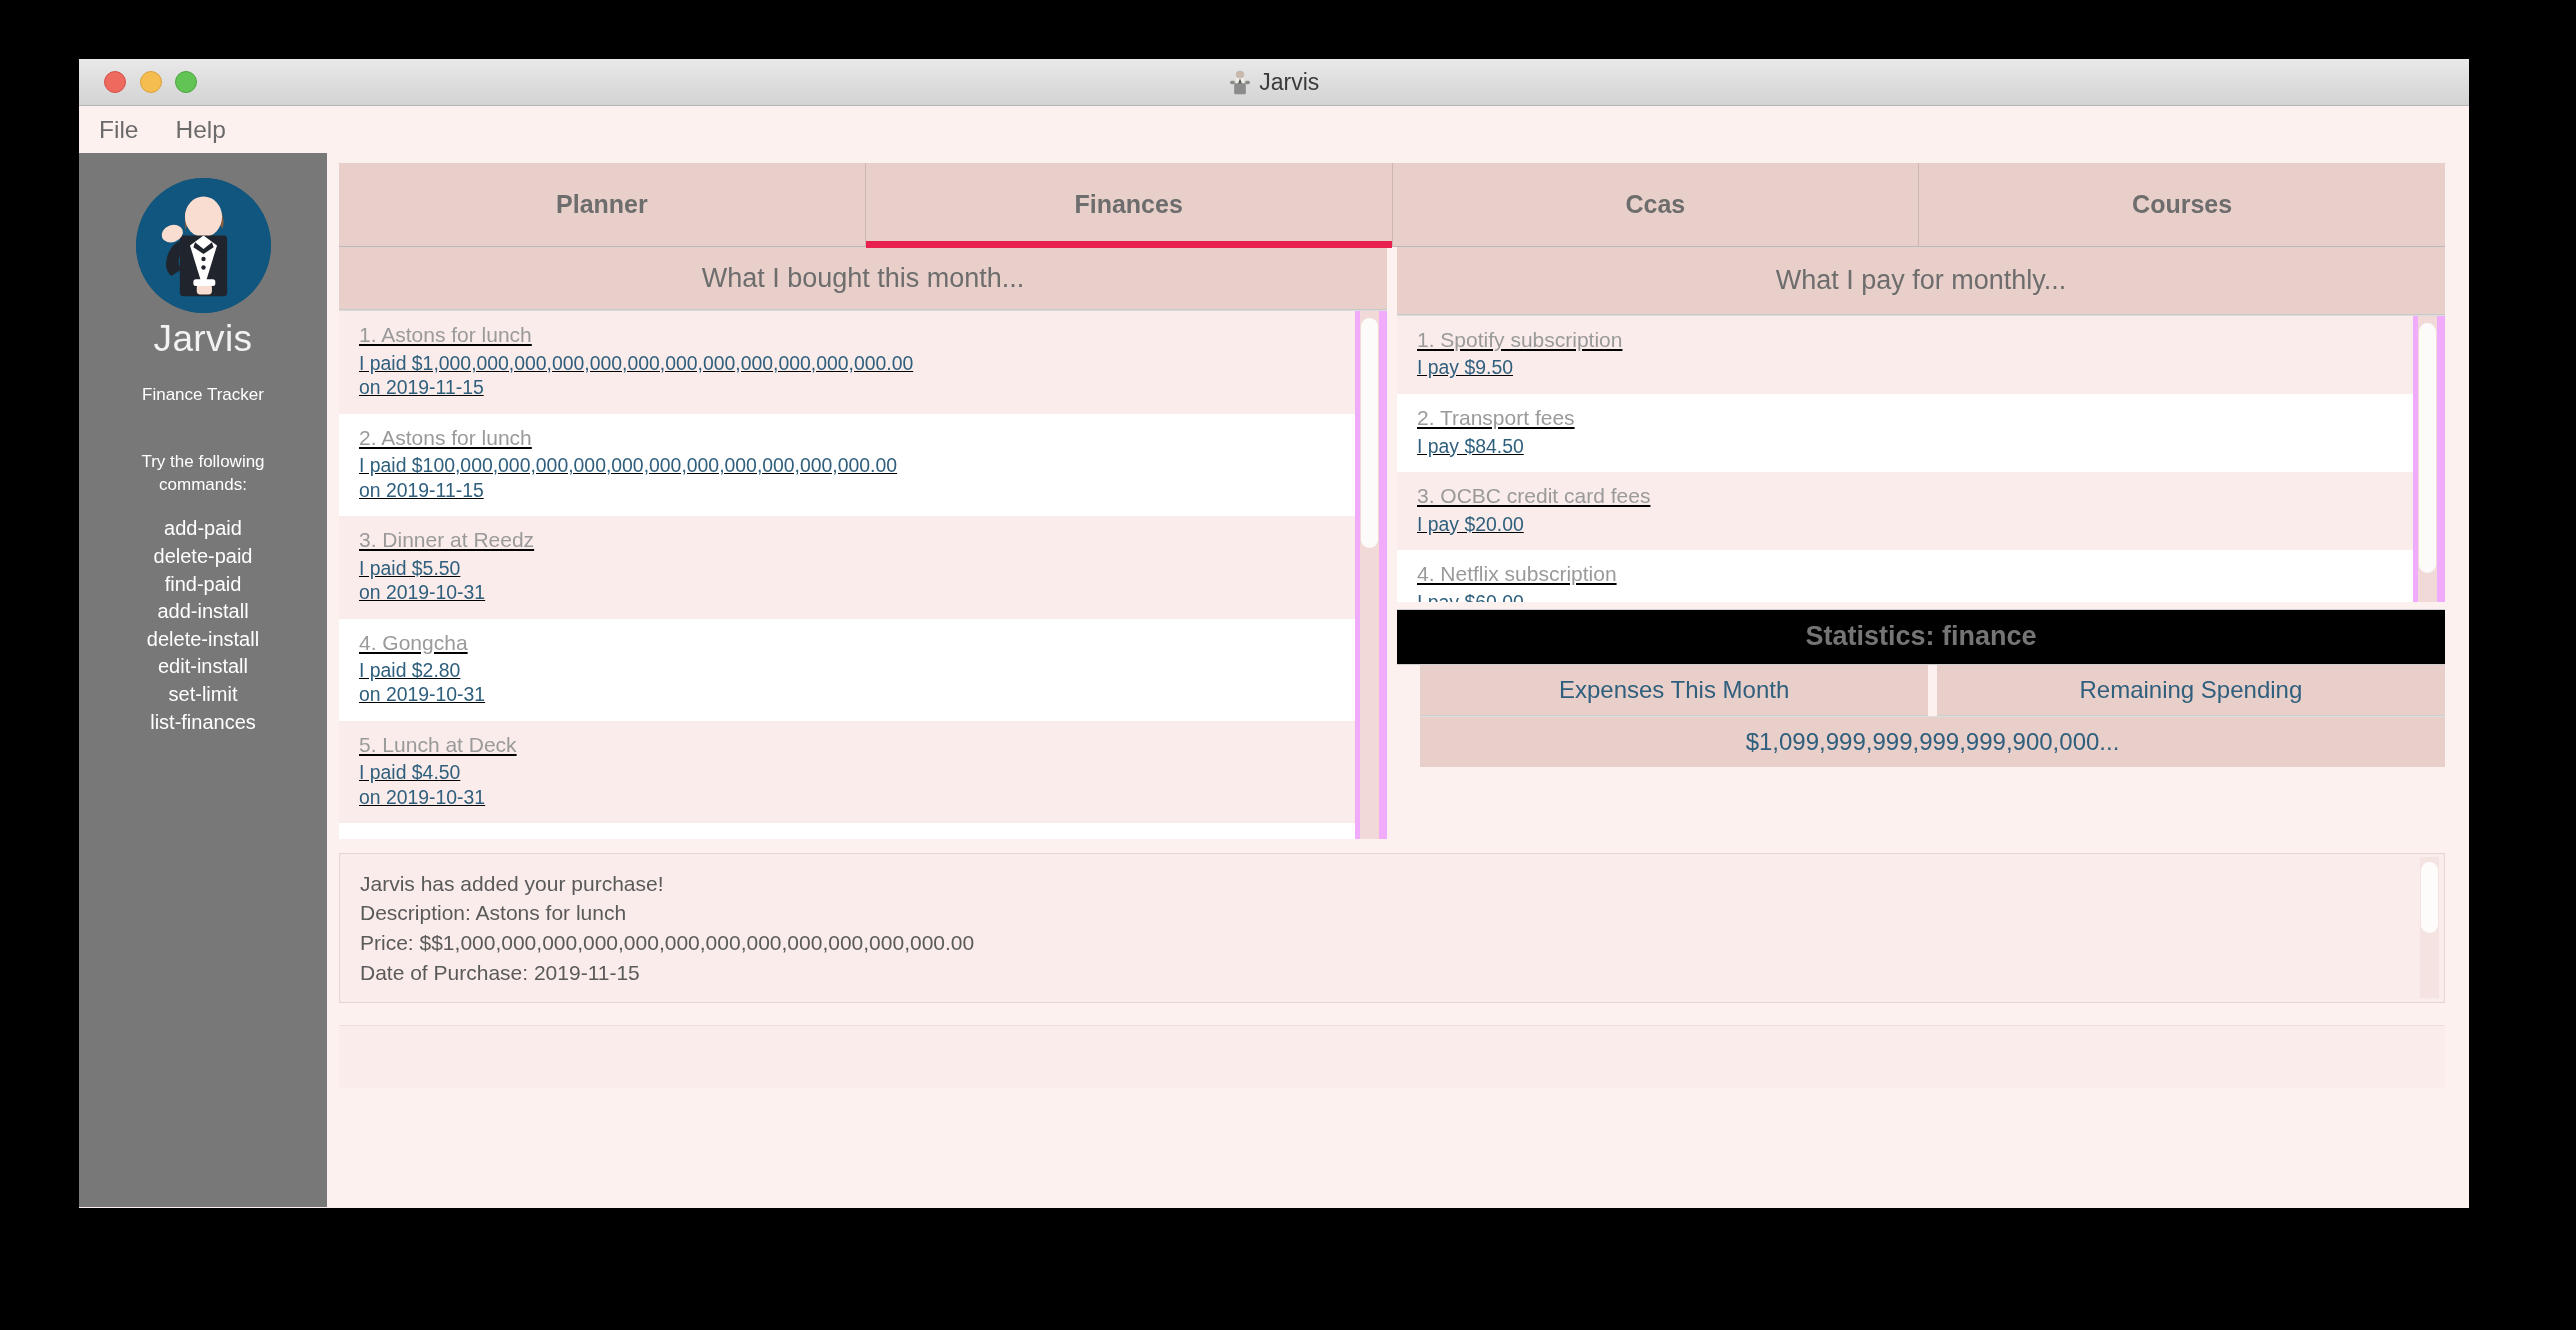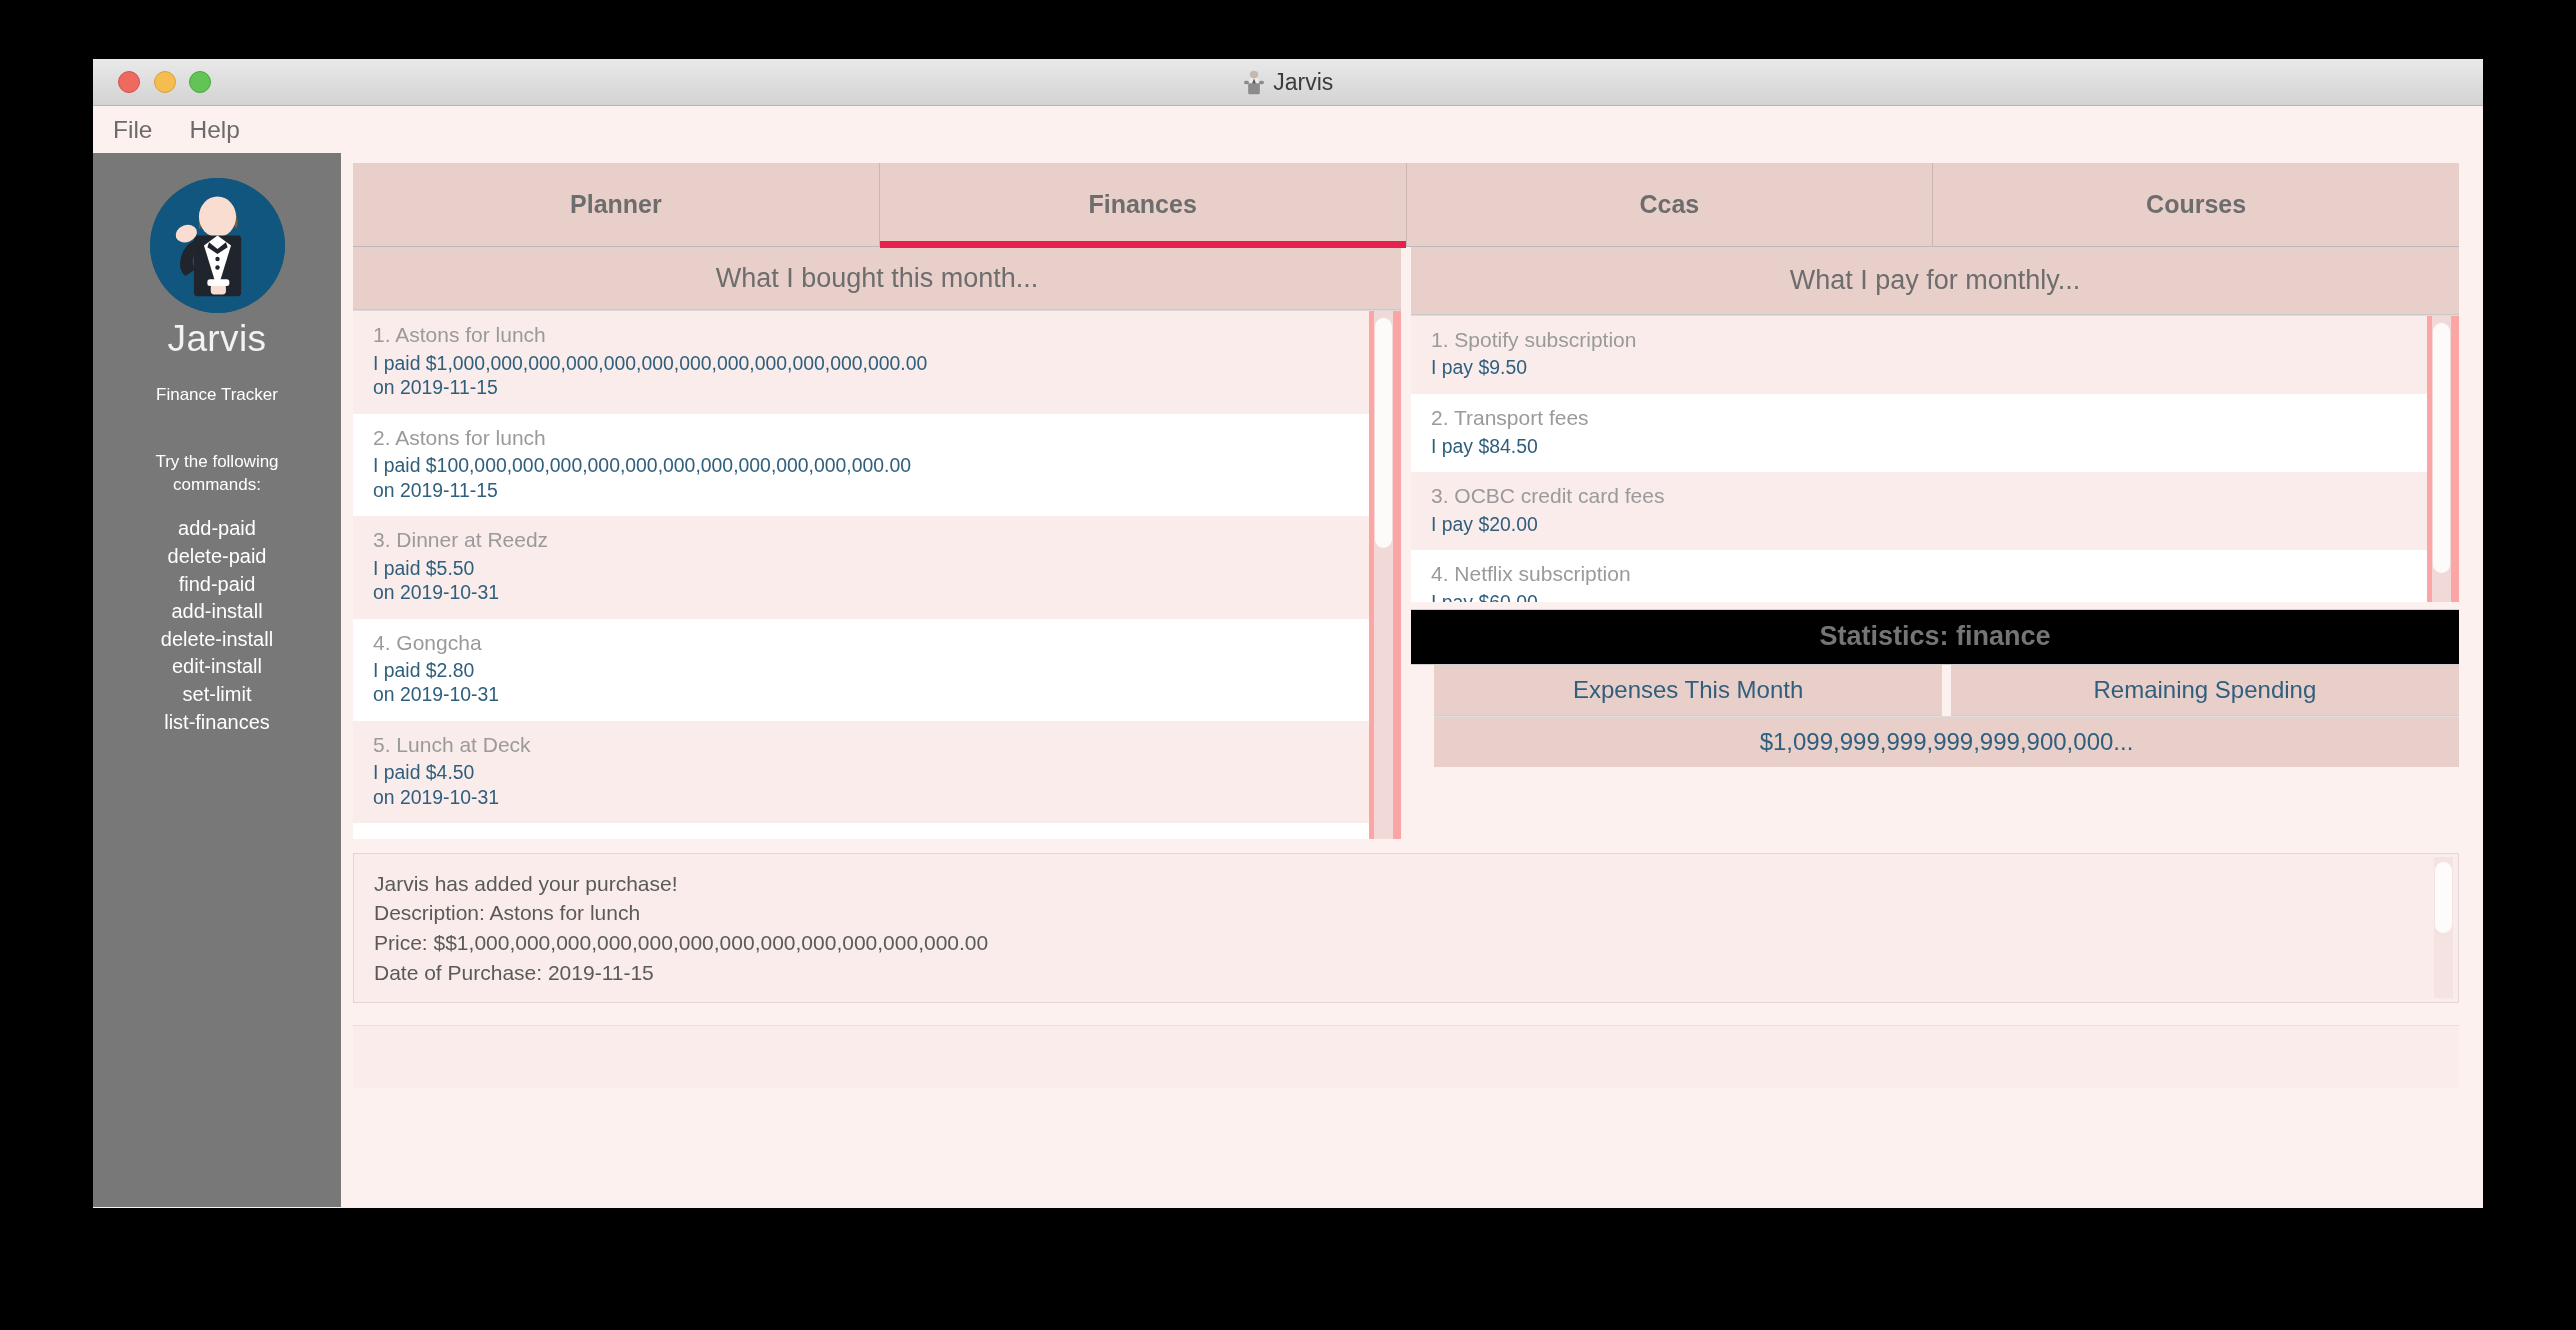--- a/index.html
+++ b/index.html
@@ -6,21 +6,21 @@
   html, body {
     width: 2576px; height: 1330px;
     background: #000;
     font-family: "Liberation Sans", sans-serif;
     overflow: hidden;
   }
 
   
   #window {
     position: absolute;
-    left: 93px; top: 59px;
+    left: 79px; top: 59px;
     width: 2390px; height: 1149px;
     background: #fdf1ef;
     box-shadow: 0 1.7px 12px rgba(0,0,0,0.35);
     overflow: hidden;
   }
 
   
   #titlebar {
     position: relative;
     height: 47px;
@@ -108,22 +108,23 @@
     height: 68px;
     display: flex; align-items: center; justify-content: center;
     font-size: 27px; color: #6d6d6d; font-weight: 300;
     border-bottom: 1.7px solid #c9c9c9;
   }
 
   .list-area {
     position: relative;
     flex: 1 1 auto;
     overflow: hidden;
-    background: #fca5a5;
+    background: #f0abfc;
     border-top: 1.7px solid #dcdcdc;
+    text-decoration: underline;
   }
   .list-inner { padding-right: 32px; }
   .list-item {
     padding: 12px 20px 13.5px 20px;
     border-bottom: 0.8px solid transparent;
   }
   .list-item.odd  { background: #f9ecea; }
   .list-item.even { background: #ffffff; }
   .li-title { font-size: 21px; color: #9a9a9a; margin-bottom: 3.4px; }
   .li-line  { font-size: 19.4px; color: #2f5f7d; line-height: 1.25; }

